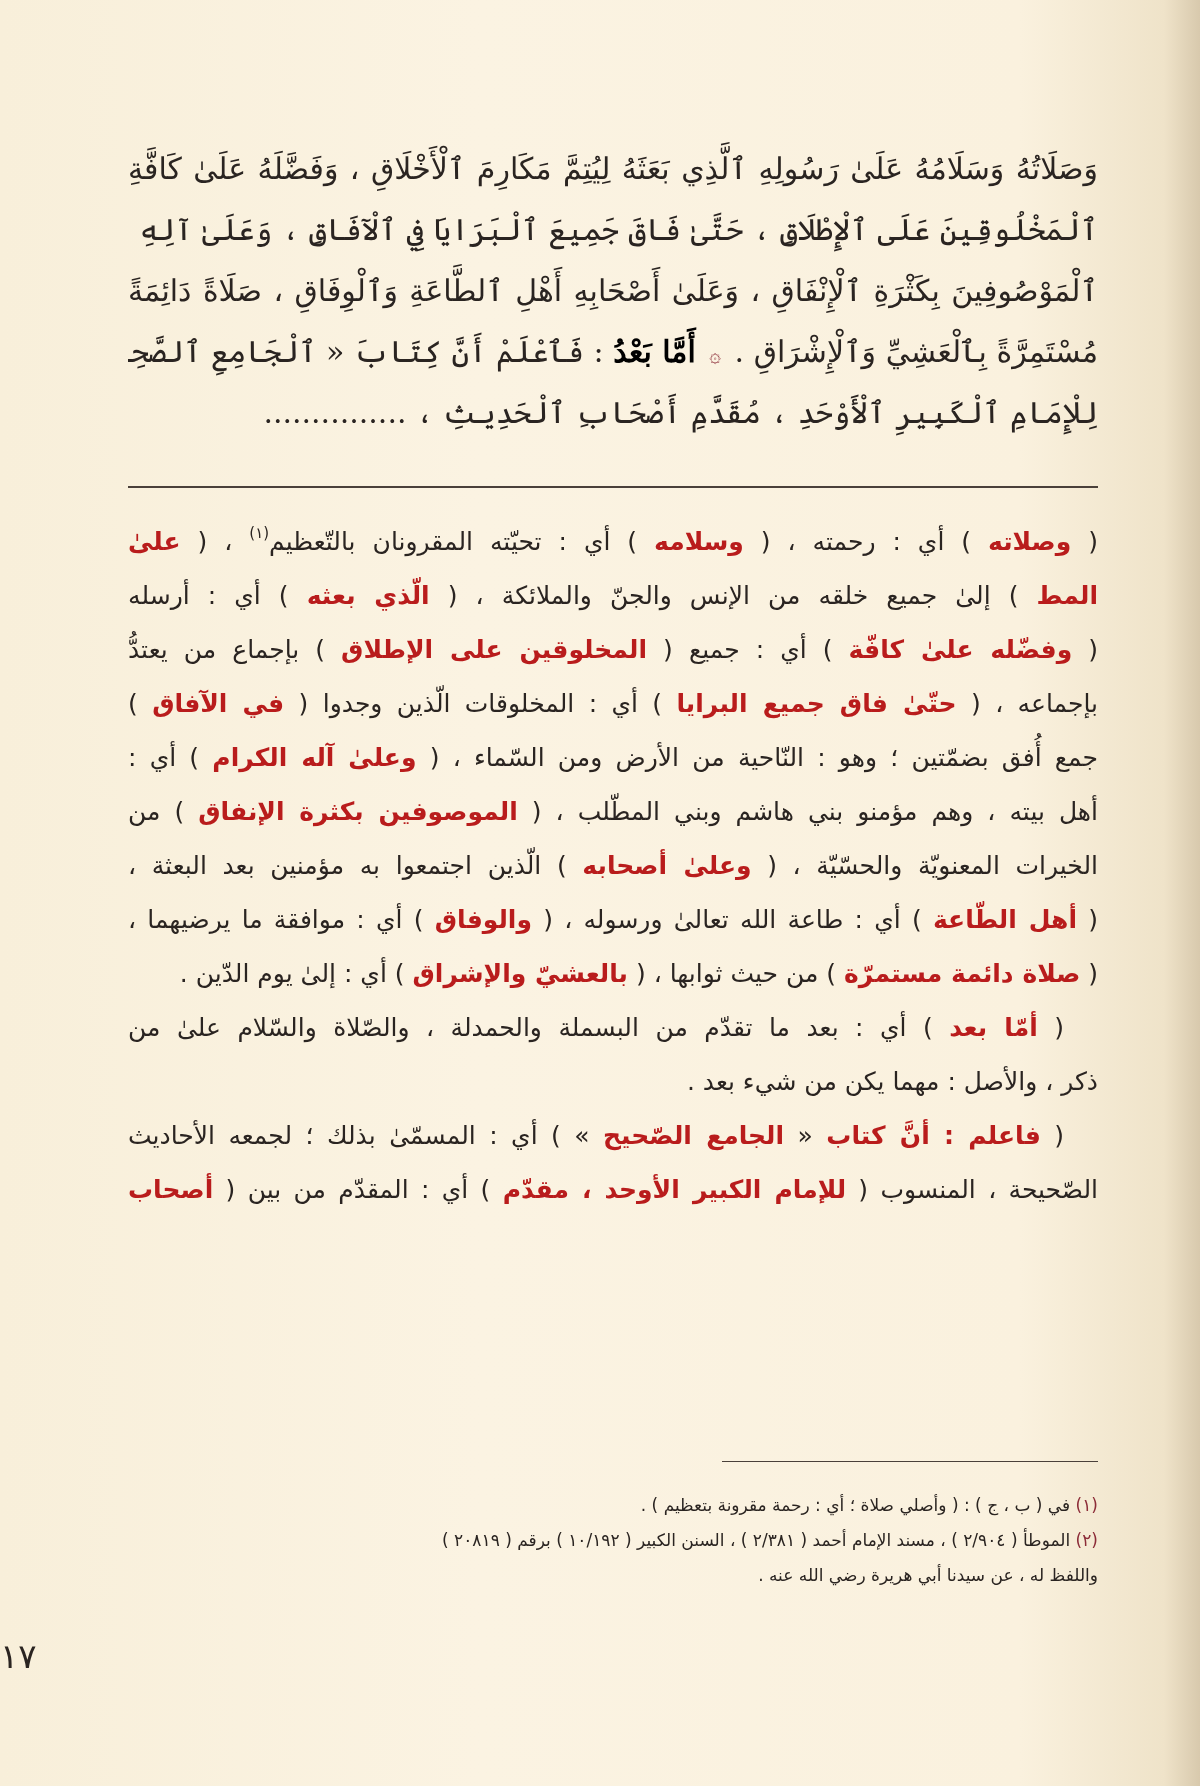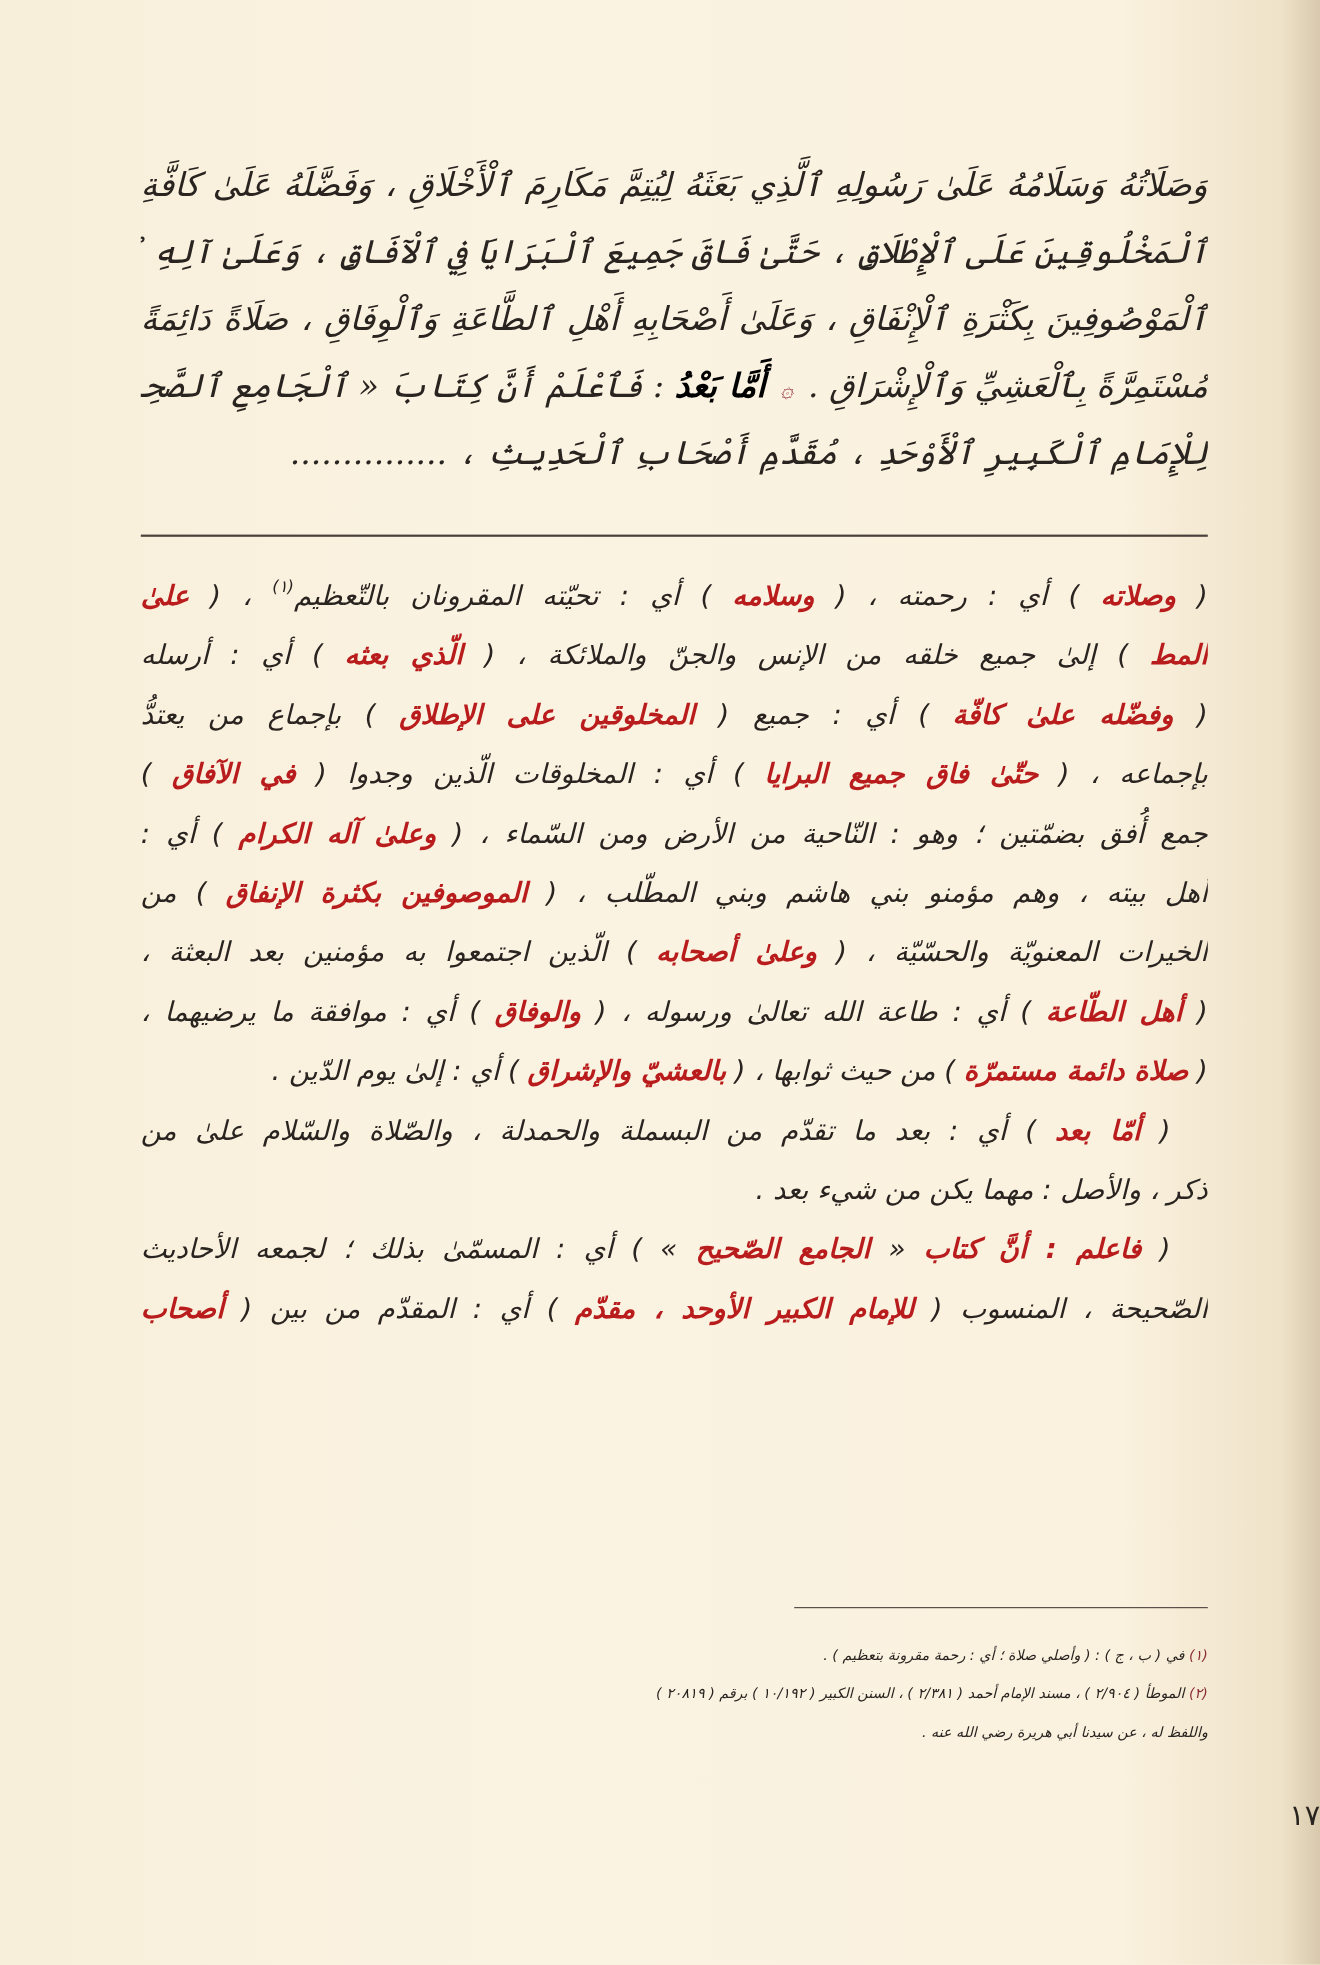--- a/index.html
+++ b/index.html
@@ -20,21 +20,20 @@
     inset: 0;
     background: linear-gradient(90deg, #f8efda 0%, #fbf3e2 40%, #faf1de 85%, #efe3c9 97%, #d8c9ad 100%);
   }
   .page {
     position: absolute;
     left: 128px;
     width: 970px;
     top: 0;
     height: 1786px;
     direction: rtl;
-    font-style: italic;
   }
   .main-text {
     position: absolute;
     top: 138px;
     left: 0;
     right: 0;
     font-family: "DejaVu Serif", serif;
     font-size: 30px;
     line-height: 61px;
     text-align: justify;
@@ -107,39 +106,39 @@
     right: 0;
     width: 376px;
     border-top: 1.5px solid #4a403a;
   }
   .footnotes {
     position: absolute;
     top: 1488px;
     left: 0;
     right: 0;
     font-family: "DejaVu Sans", sans-serif;
-    font-size: 13px;
+    font-size: 17px;
     line-height: 35px;
   }
   .fn-line {
     display: block;
     white-space: nowrap;
     height: 35px;
   }
   .fn-num {
     color: #8c2c38;
   }
   .page-number {
     position: absolute;
     top: 1636px;
     left: 0;
     right: 0;
-    text-align: right;
+    text-align: left;
     font-family: "DejaVu Sans", sans-serif;
-    font-size: 26px;
+    font-size: 34px;
     direction: rtl;
   }
 </style>
 </head>
 <body>
 
 <div class="page-bg"></div>
 
 <div class="page">
 

